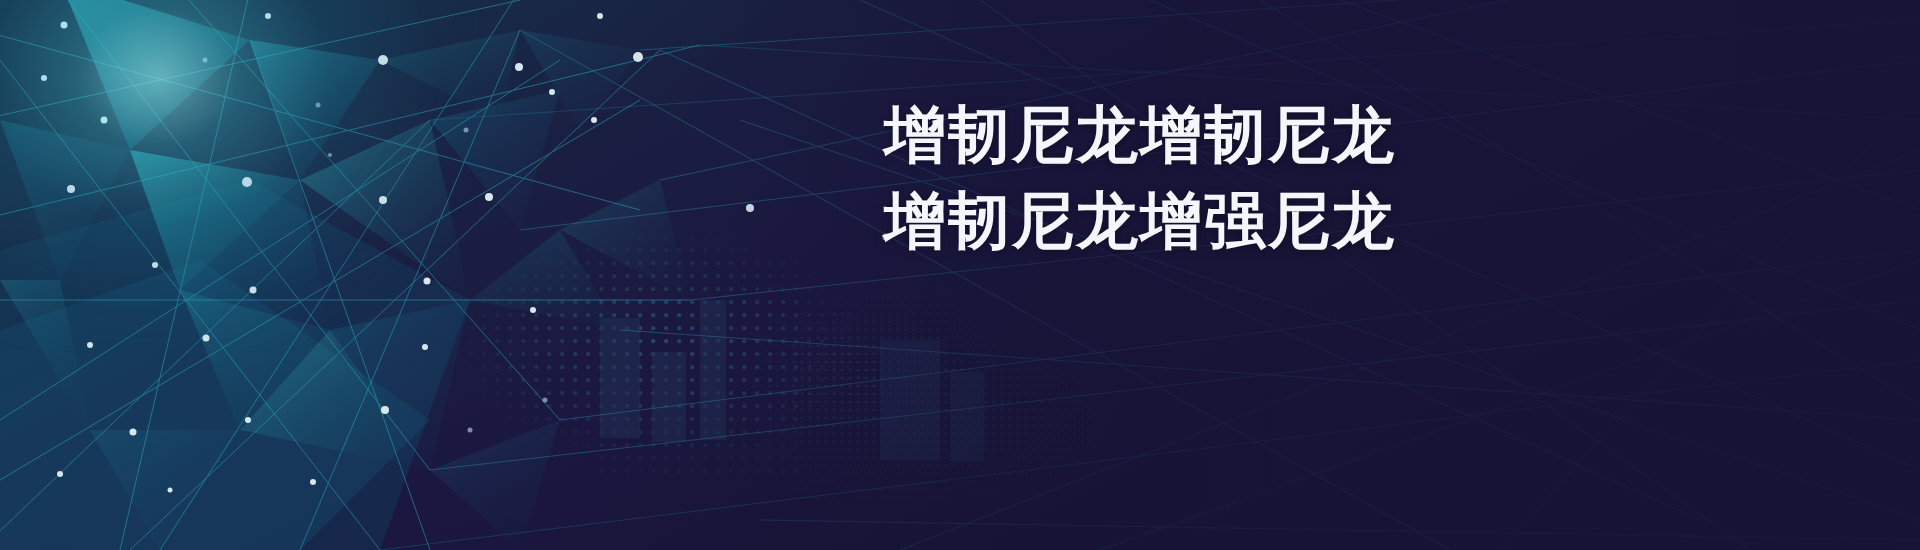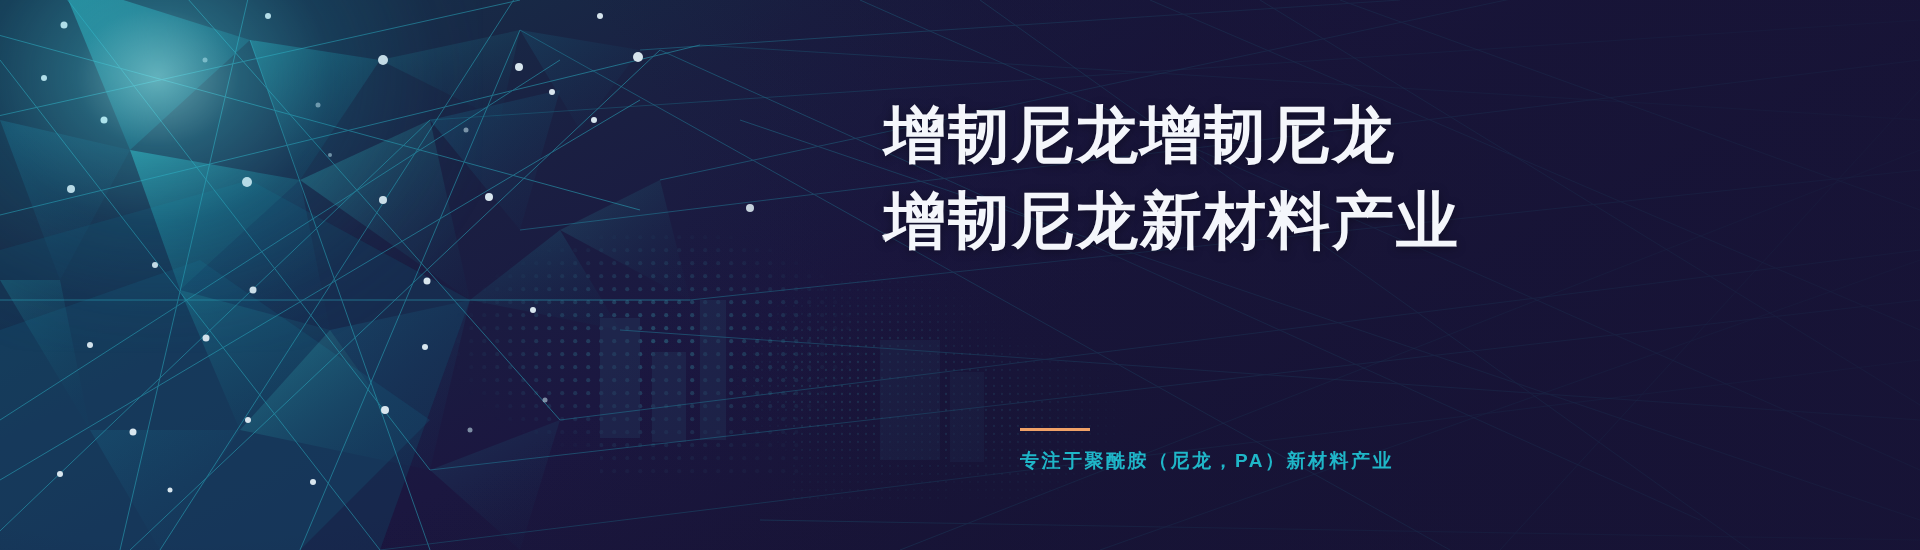--- a/index.html
+++ b/index.html
@@ -268,22 +268,18 @@
     </svg>
   </div>
 
   <div class="glow"></div>
   <div class="vignette"></div>
 
   <div class="content">
 
     <div class="headline">
       <div class="hl-line"><span class="seg">增韧尼龙</span><span class="seg">增韧尼龙</span></div>
-      <div class="hl-line"><span class="seg">增韧尼龙</span><span class="seg">新材料产业</span></div>
+      <div class="hl-line"><span class="seg">增韧尼龙</span><span class="seg">增强尼龙</span></div>
     </div>
 
-    <div class="sub-wrap">
-      <div class="divider"></div>
-      <div class="subtitle">专注于聚酰胺（尼龙，PA）新材料产业</div>
-    </div>
 
   </div>
 </div>
 
 </body></html>

